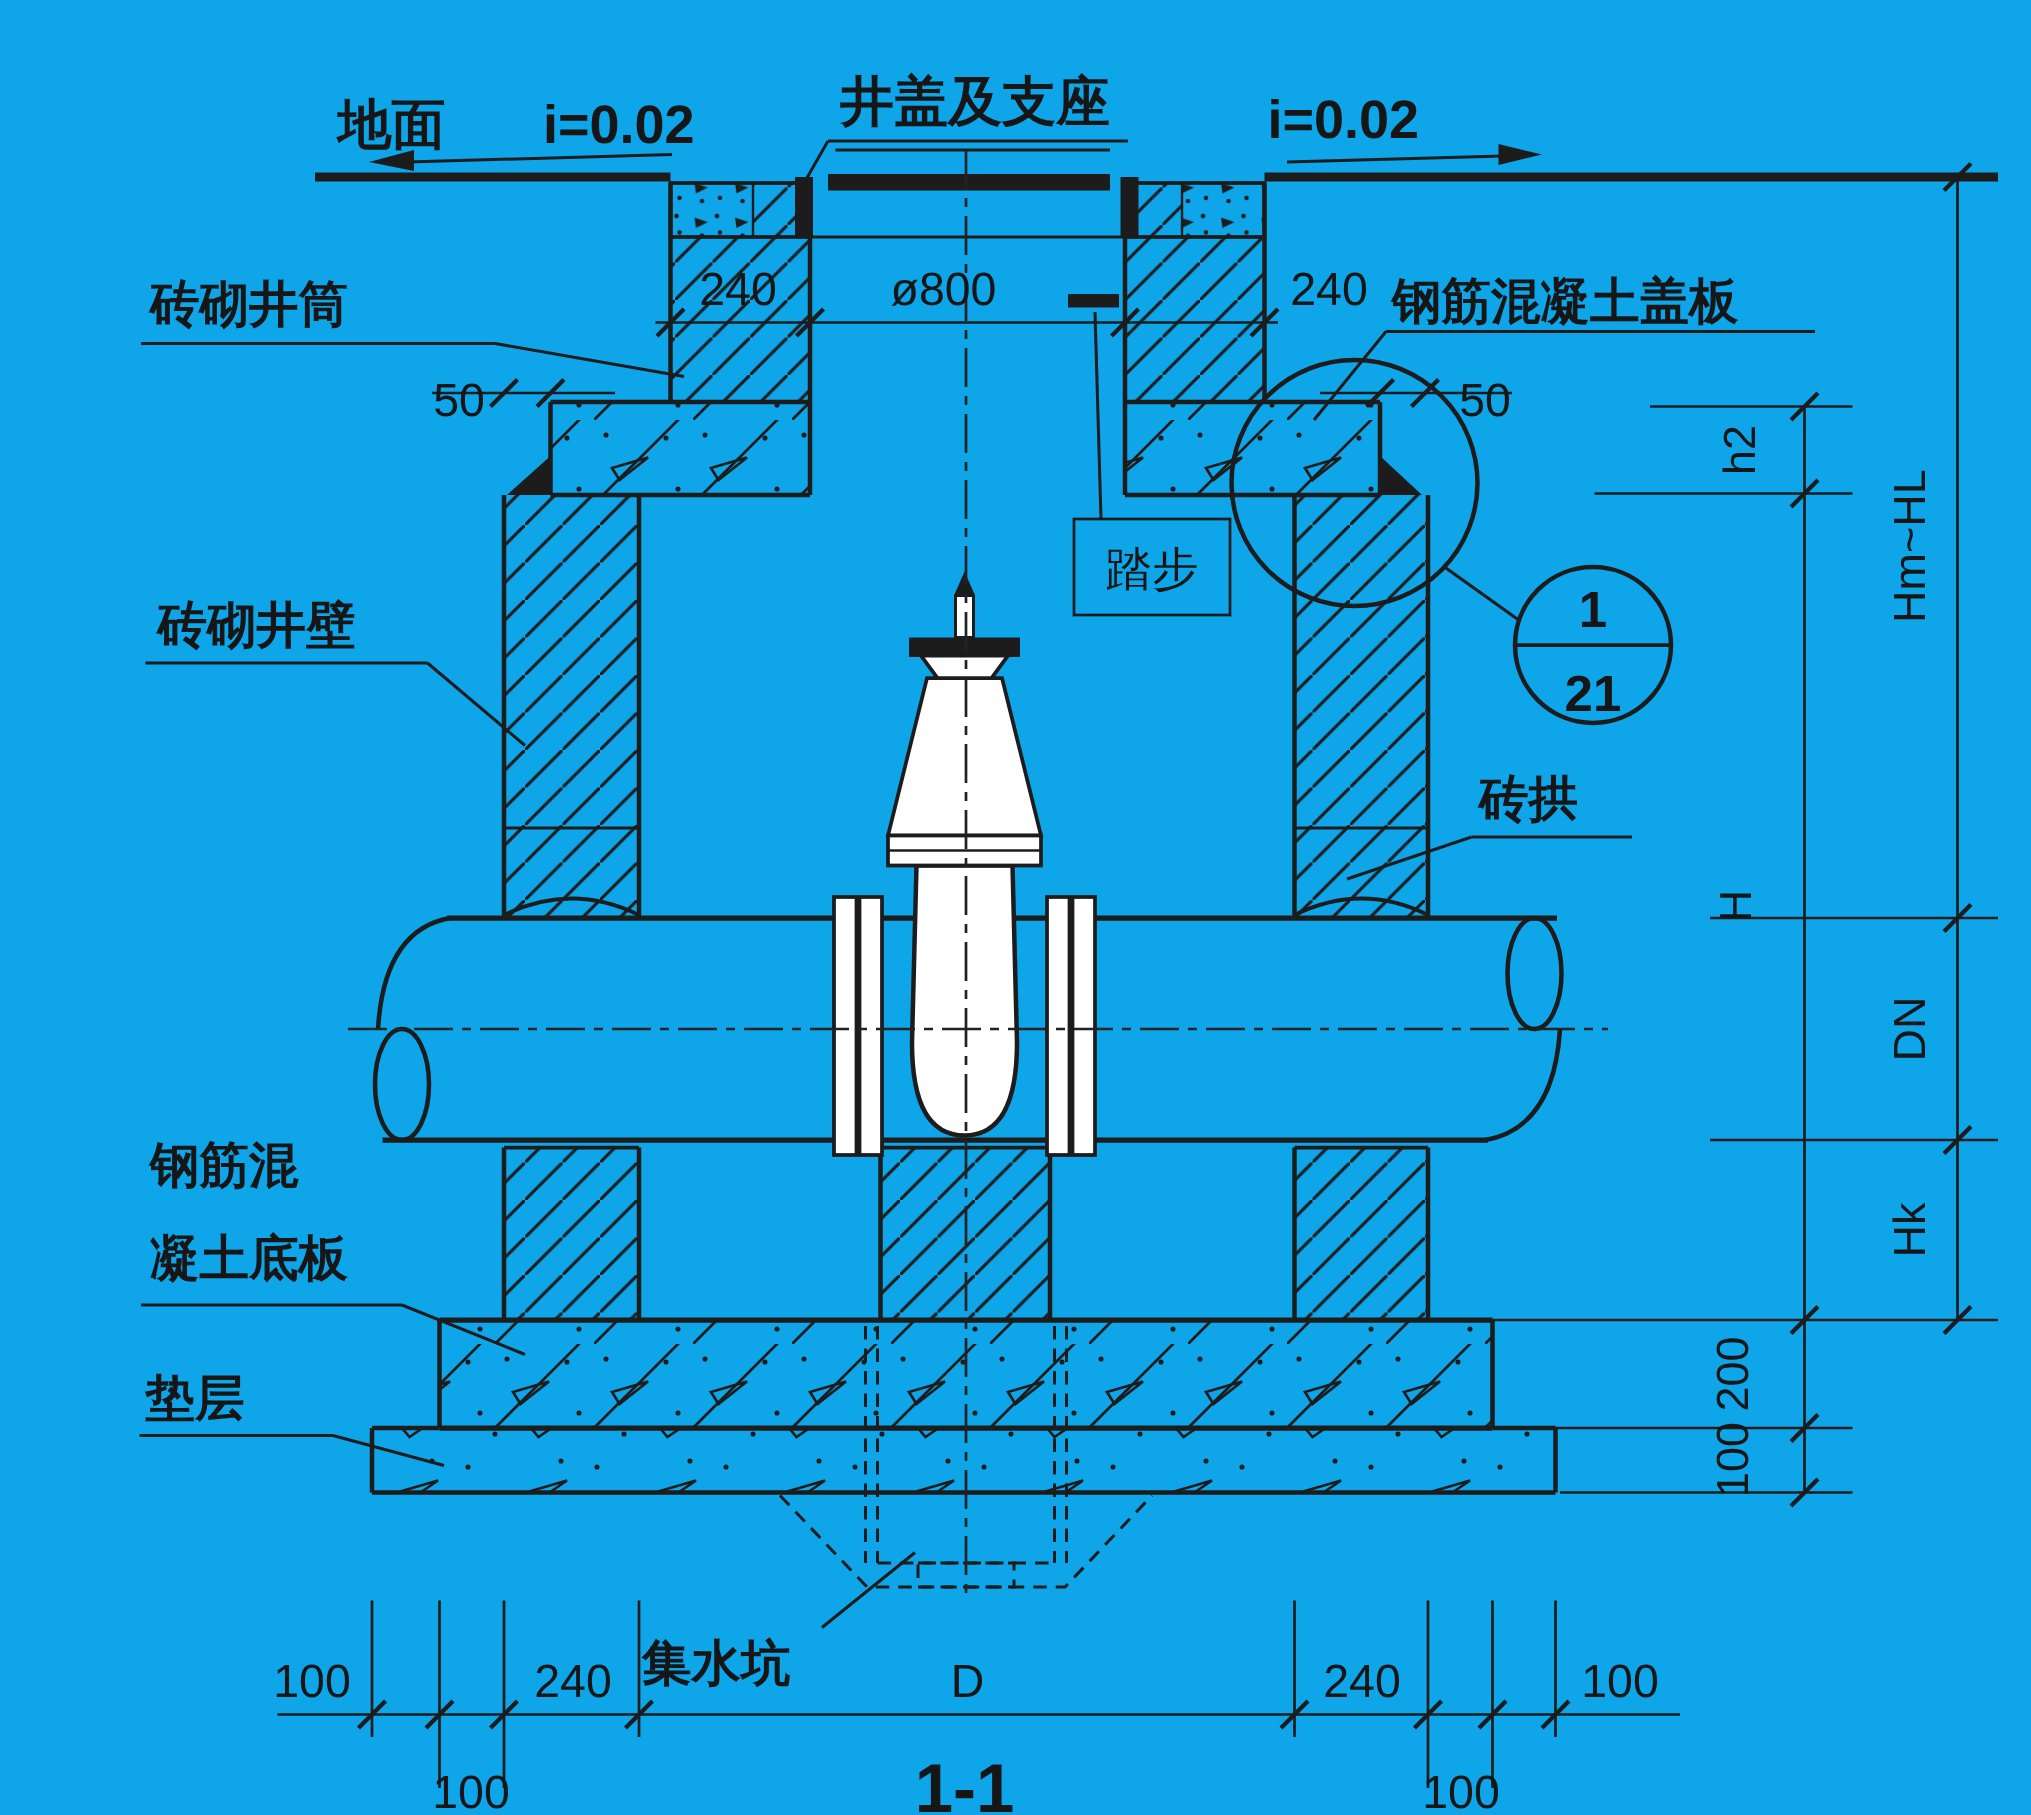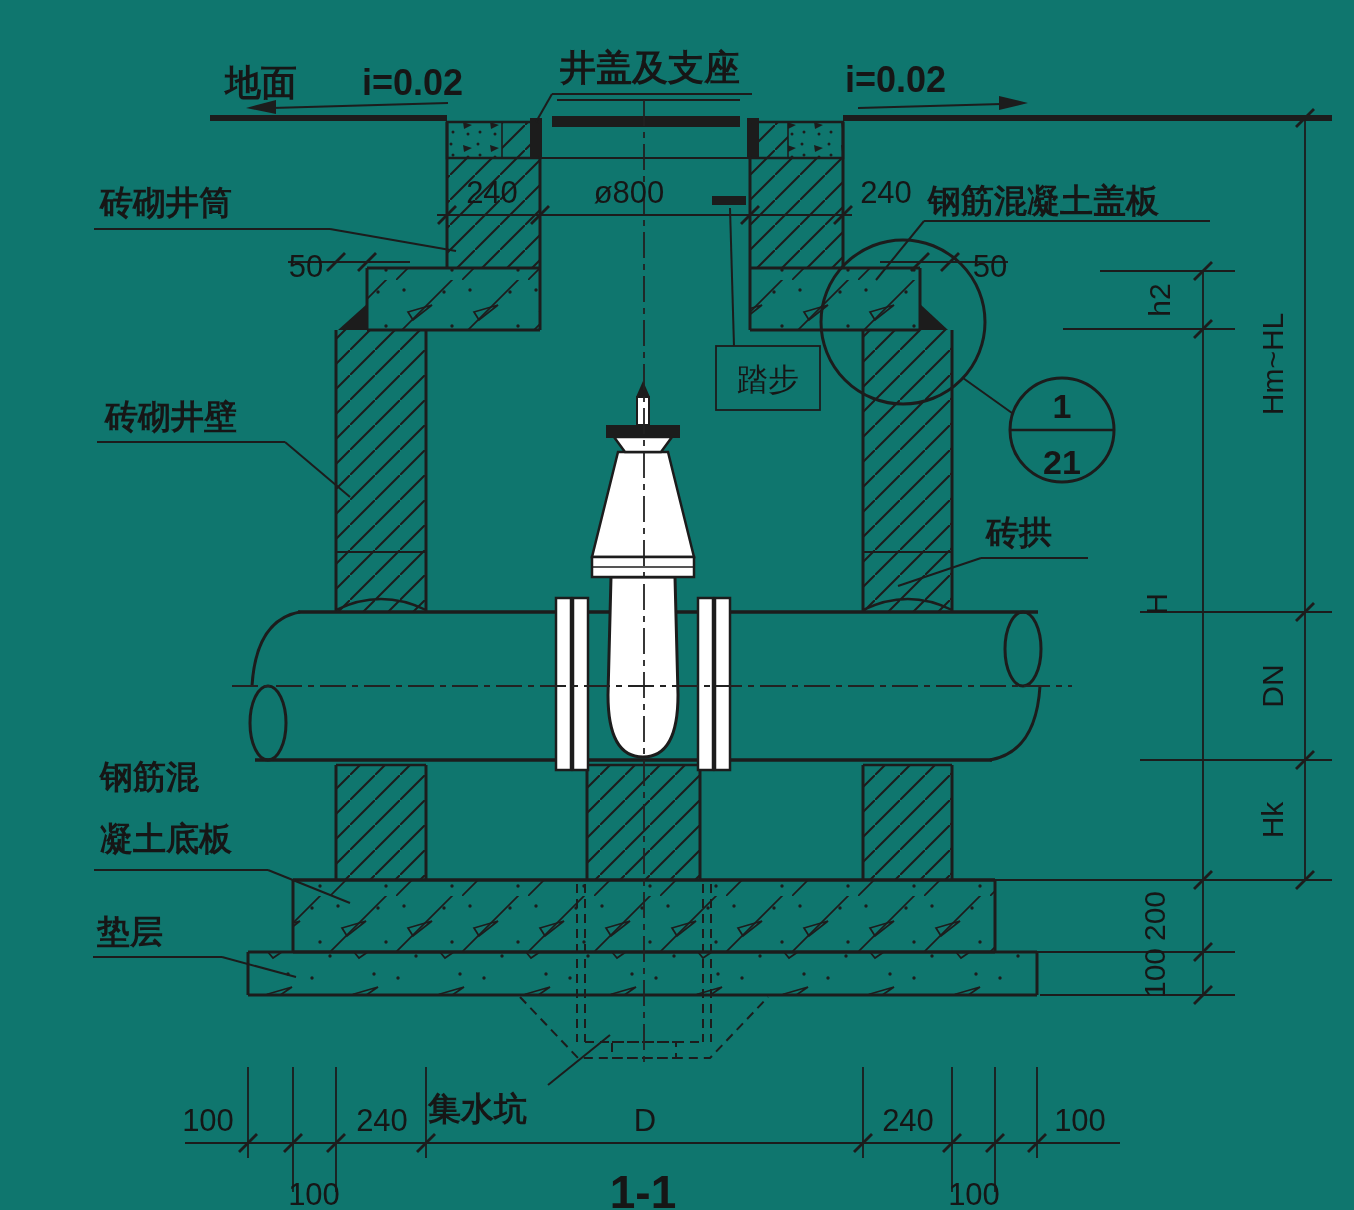--- a/index.html
+++ b/index.html
@@ -1,16 +1,16 @@
 <!DOCTYPE html>
 <html><head>
 <meta charset="utf-8">
 <style>
   html,body{margin:0;padding:0;background:#e8e8e8;}
-  #page{position:relative;width:1354px;height:1210px;background:#0f766e;outline:1px solid #c9c9c9;overflow:hidden;font-family:"Liberation Sans",sans-serif;}
+  #page{position:relative;width:1354px;height:1210px;background:#0ea5e9;outline:1px solid #c9c9c9;overflow:hidden;font-family:"Liberation Sans",sans-serif;}
   svg{position:absolute;left:0;top:0;}
   text{fill:#161616;font-family:"Liberation Sans",sans-serif;}
   .lbl{font-size:33px;font-weight:600;}
   .lblbig{font-size:36px;font-weight:600;}
   .dim{font-size:31px;font-weight:500;}
   .dimv{font-size:30px;font-weight:500;}
   .title{font-size:46px;font-weight:700;}
   .bubble{font-size:34px;font-weight:600;}
   .s{stroke:#1c1c1c;}
   .w1{stroke-width:1.6;} .w2{stroke-width:2;} .w25{stroke-width:2.5;} .w3{stroke-width:3;} .w35{stroke-width:3.5;} .w6{stroke-width:6;}

